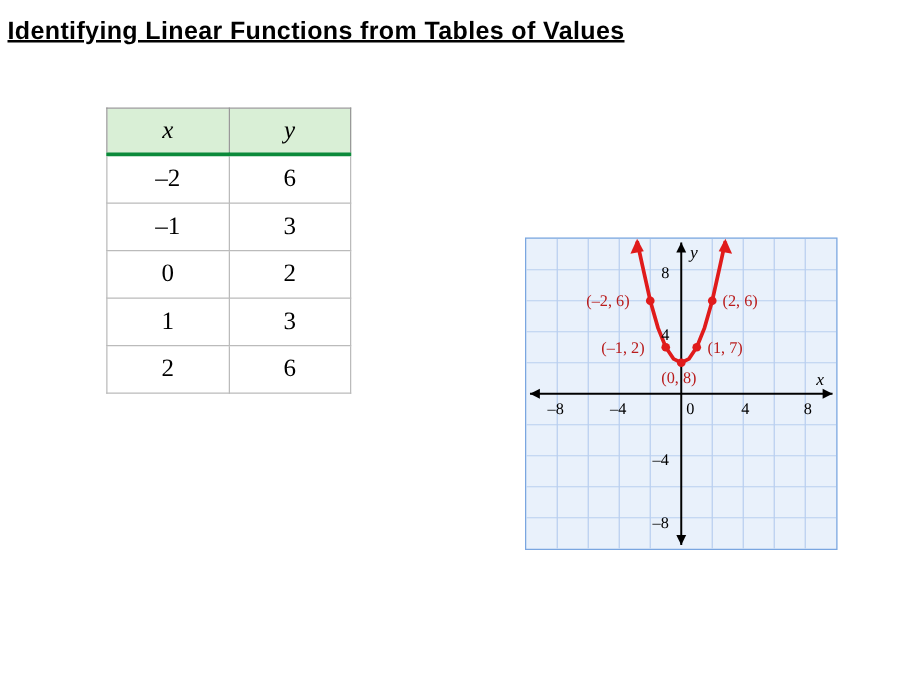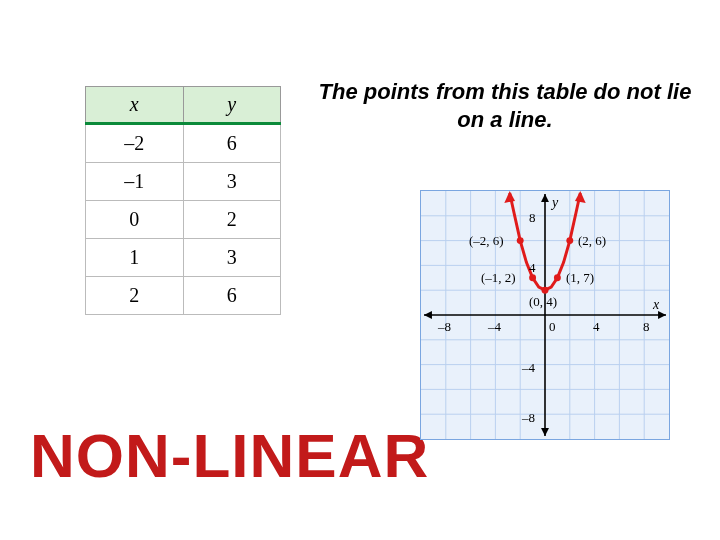--- a/index.html
+++ b/index.html
@@ -48,32 +48,32 @@
     border: 1px solid #7aa6e0; background: #e9f1fb;
     font-family: Georgia, 'Times New Roman', serif;
   }
   .chart svg { position: absolute; inset: 0; }
 
   .axis-label { position: absolute; font-size: 14px; font-family: Georgia, serif; }
 
   .tick { position: absolute; font-size: 13px; color: #000; }
 
   .pt-label {
-    position: absolute; font-size: 13px; color: #000000; white-space: nowrap;
+    position: absolute; font-size: 13px; color: #b91c1c; white-space: nowrap;
     font-family: Georgia, 'Times New Roman', serif;
   }
 
 </style>
 </head>
 <body>
 
 <div class="slide">
 
+  <div class="title">Identifying Linear Functions from Tables of Values</div>
 
-  <div class="caption">The points from this table do not lie on a line.</div>
 
   <table class="xytable">
     <colgroup>
         <col>
         <col>
       </colgroup>
     <thead>
       <tr class="hdrsep">
         <th>x</th>
         <th>y</th>
@@ -96,21 +96,20 @@
         <td>1</td>
         <td>3</td>
       </tr>
       <tr>
         <td>2</td>
         <td>6</td>
       </tr>
     </tbody>
   </table>
 
-  <div class="nonlinear">NON-LINEAR</div>
 
   <div class="chart">
     <svg viewBox="0 0 250 250">
 
       <g stroke="#b9cfef" stroke-width="1">
         <line x1="0" y1="25" x2="250" y2="25"></line>
         <line x1="0" y1="50" x2="250" y2="50"></line>
         <line x1="0" y1="75" x2="250" y2="75"></line>
         <line x1="0" y1="100" x2="250" y2="100"></line>
         <line x1="0" y1="150" x2="250" y2="150"></line>
@@ -181,18 +180,18 @@
     <span class="tick" style="left:172px; top:128px;">4</span>
     <span class="tick" style="left:222px; top:128px;">8</span>
 
     <span class="tick" style="left:108px; top:19px;">8</span>
     <span class="tick" style="left:108px; top:69px;">4</span>
     <span class="tick" style="left:101px; top:169px;">–4</span>
     <span class="tick" style="left:101px; top:219px;">–8</span>
 
     <span class="pt-label" style="left:48px;  top:42px;">(–2, 6)</span>
     <span class="pt-label" style="left:60px;  top:79px;">(–1, 2)</span>
-    <span class="pt-label" style="left:108px; top:103px;">(0, 4)</span>
+    <span class="pt-label" style="left:108px; top:103px;">(0, 8)</span>
     <span class="pt-label" style="left:145px; top:79px;">(1, 7)</span>
     <span class="pt-label" style="left:157px; top:42px;">(2, 6)</span>
   </div>
 
 </div>
 
 </body></html>

